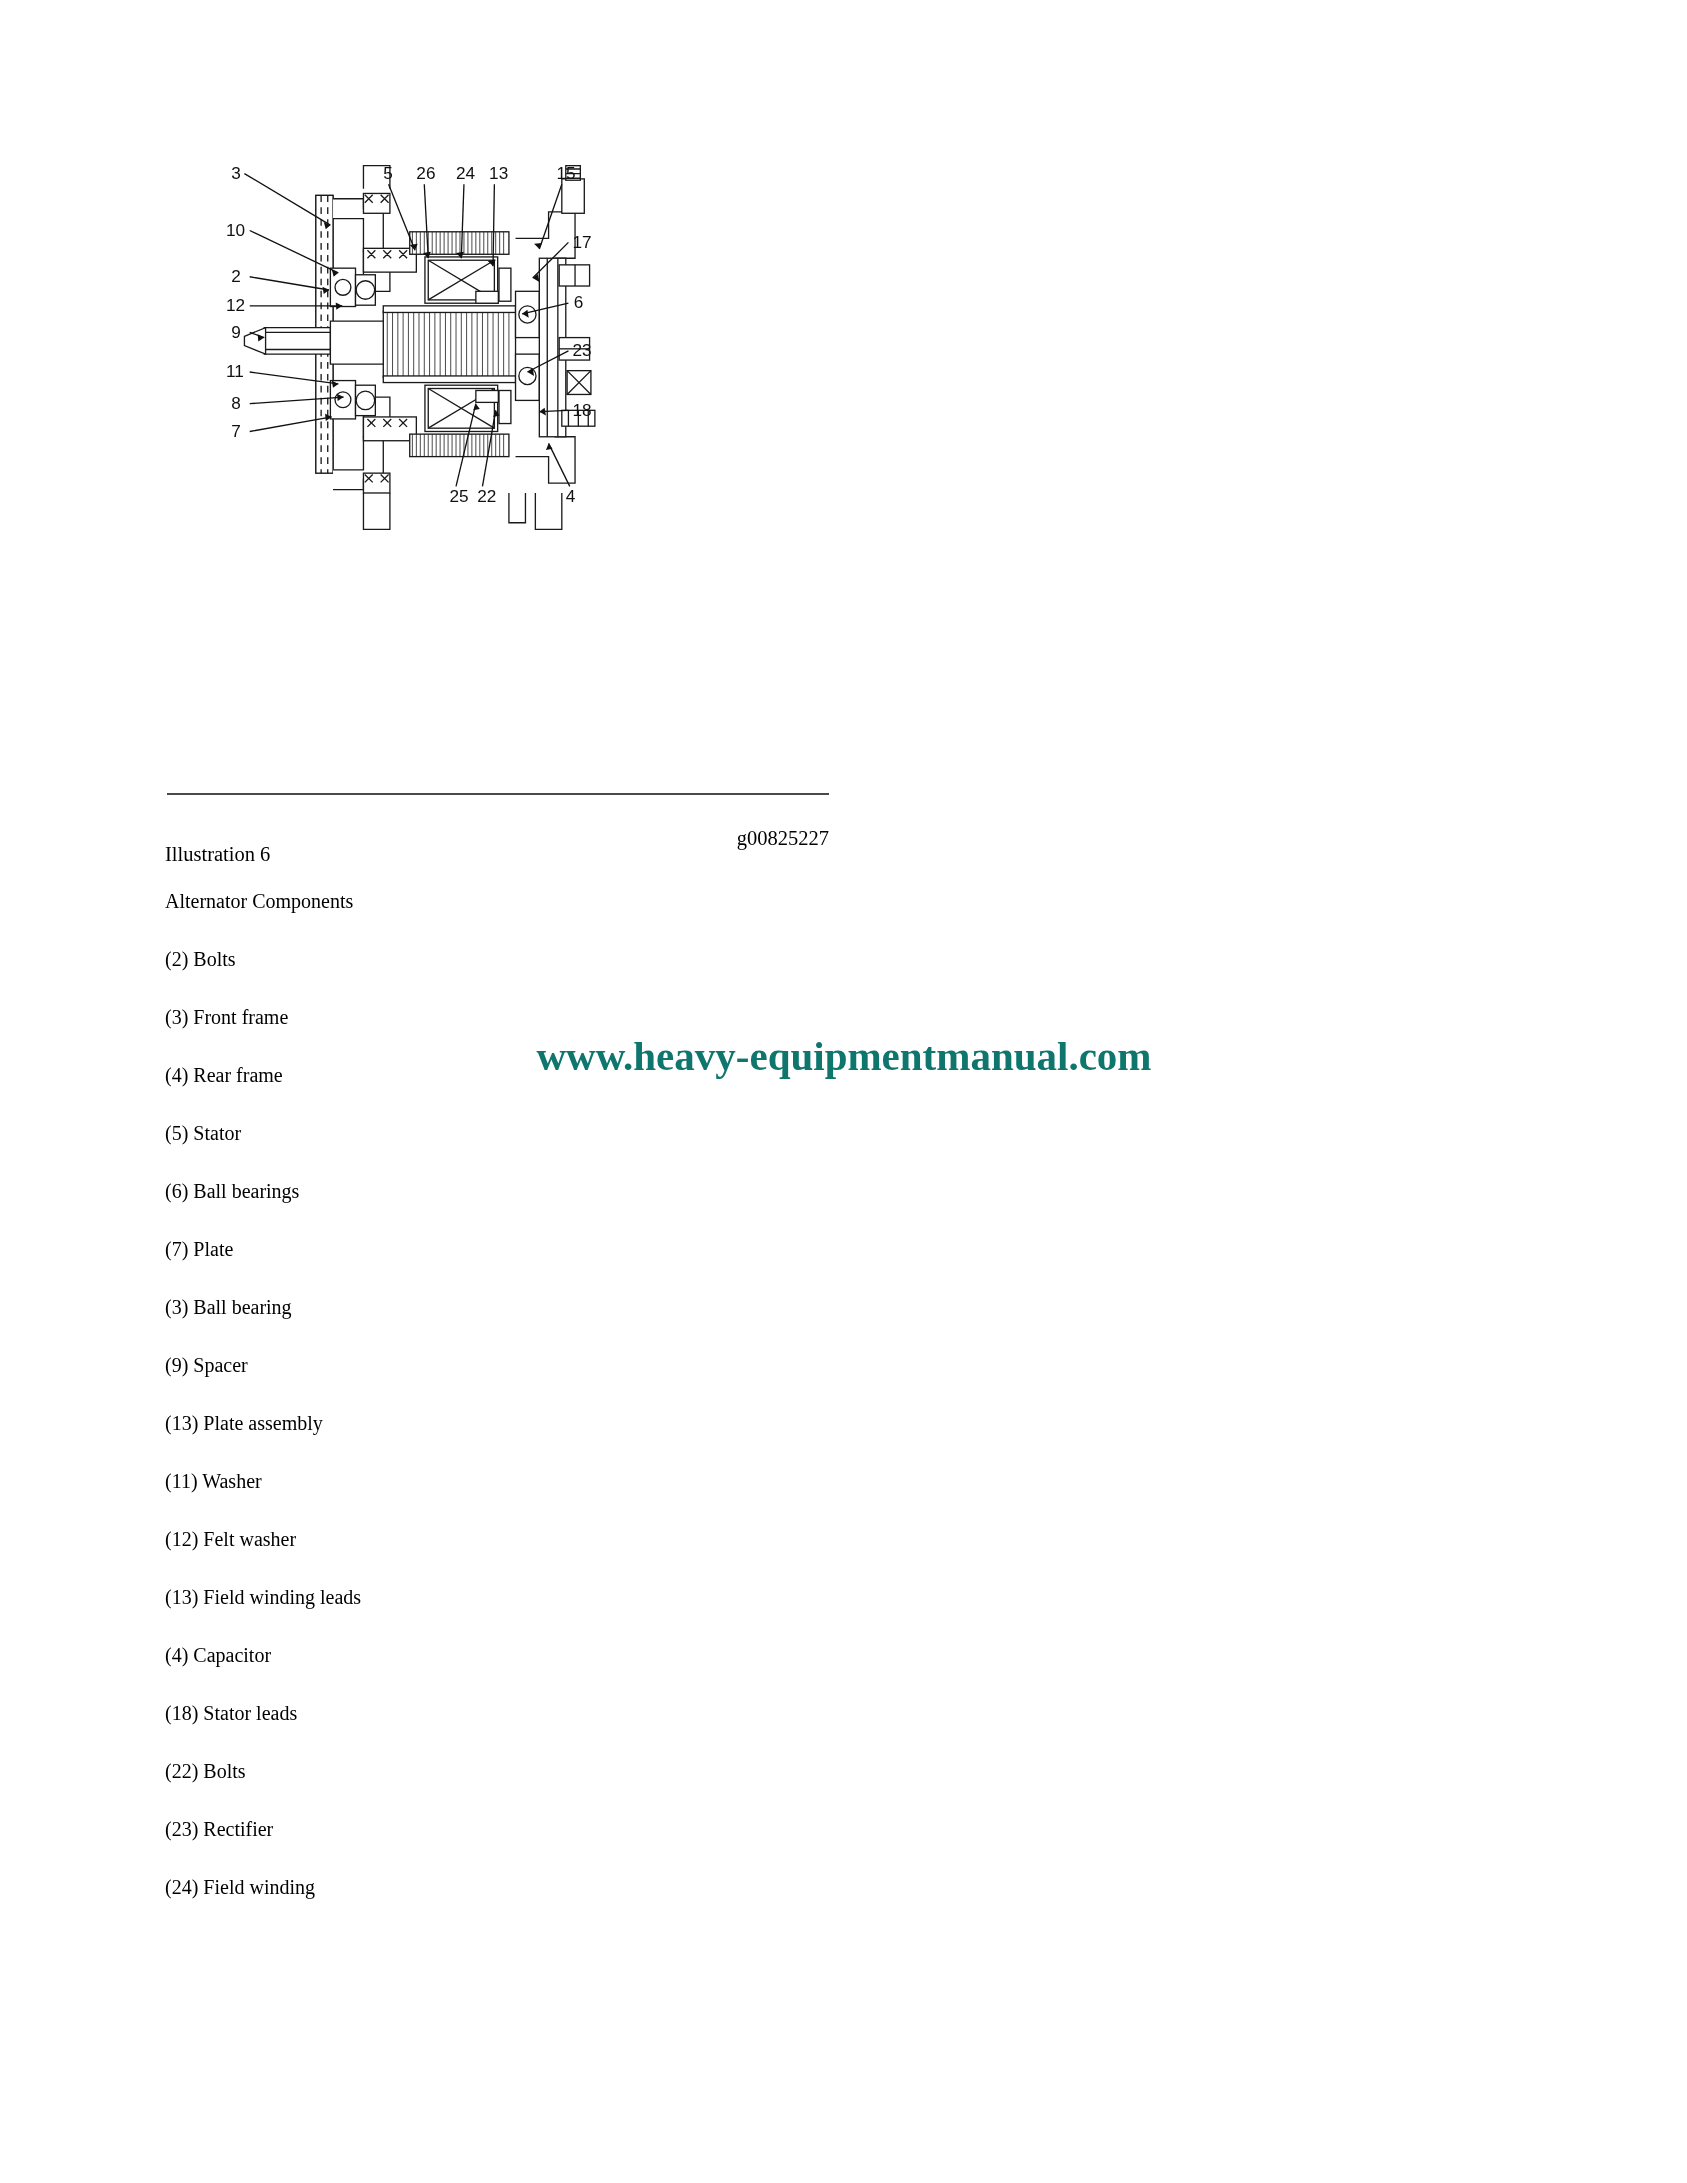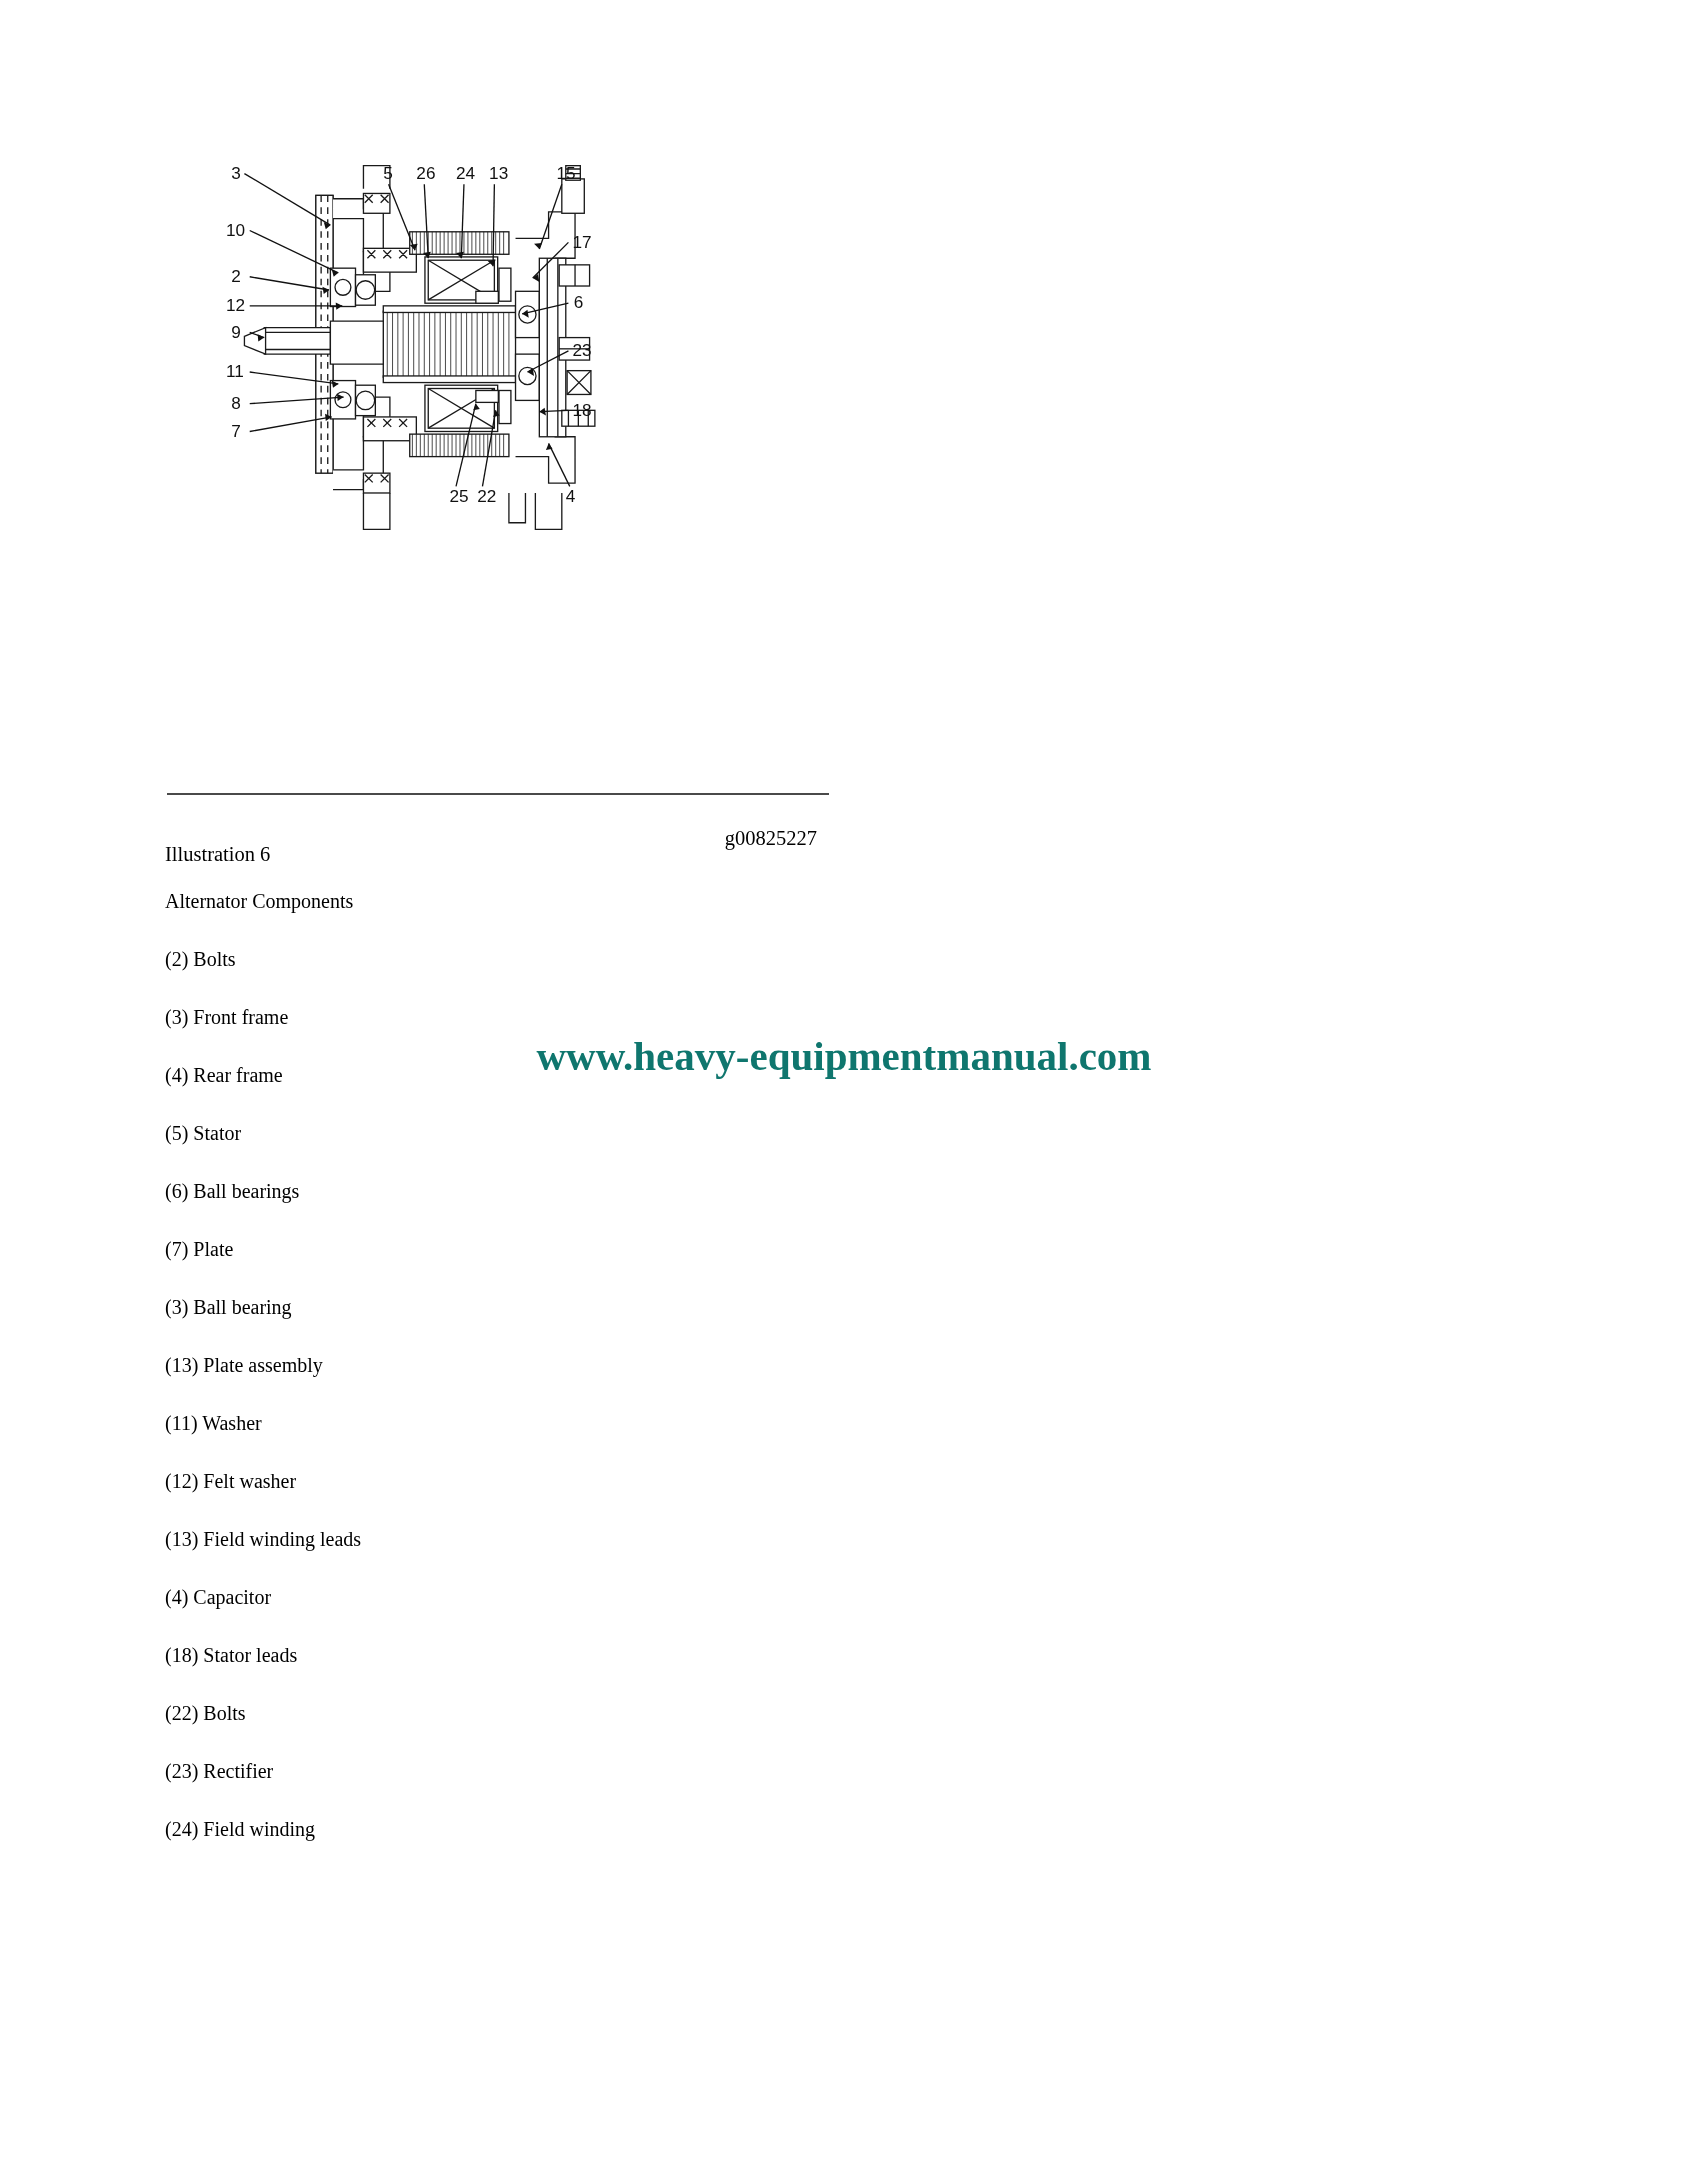--- a/index.html
+++ b/index.html
@@ -49,21 +49,21 @@
     font-size: 20.5px;
     line-height: 25px;
   }
   .caption-left {
     position: absolute;
     left: 0;
     top: 16px;
   }
   .caption-right {
     position: absolute;
-    right: 16px;
+    right: 4px;
     top: 0;
     margin-left: 34px;
   }
   .body-text {
     position: absolute;
     left: 165px;
     top: 887px;
     width: 1125px;
     font-size: 20.5px;
   }
@@ -285,20 +285,21 @@
 
   <div class="body-text">
     <p>Alternator Components</p>
     <p>(2) Bolts</p>
     <p>(3) Front frame</p>
     <p>(4) Rear frame</p>
     <p>(5) Stator</p>
     <p>(6) Ball bearings</p>
     <p>(7) Plate</p>
     <p>(3) Ball bearing</p>
+    <p>(9) Spacer</p>
     <p>(13) Plate assembly</p>
     <p>(11) Washer</p>
     <p>(12) Felt washer</p>
     <p>(13) Field winding leads</p>
     <p>(4) Capacitor</p>
     <p>(18) Stator leads</p>
     <p>(22) Bolts</p>
     <p>(23) Rectifier</p>
     <p>(24) Field winding</p>
   </div>

